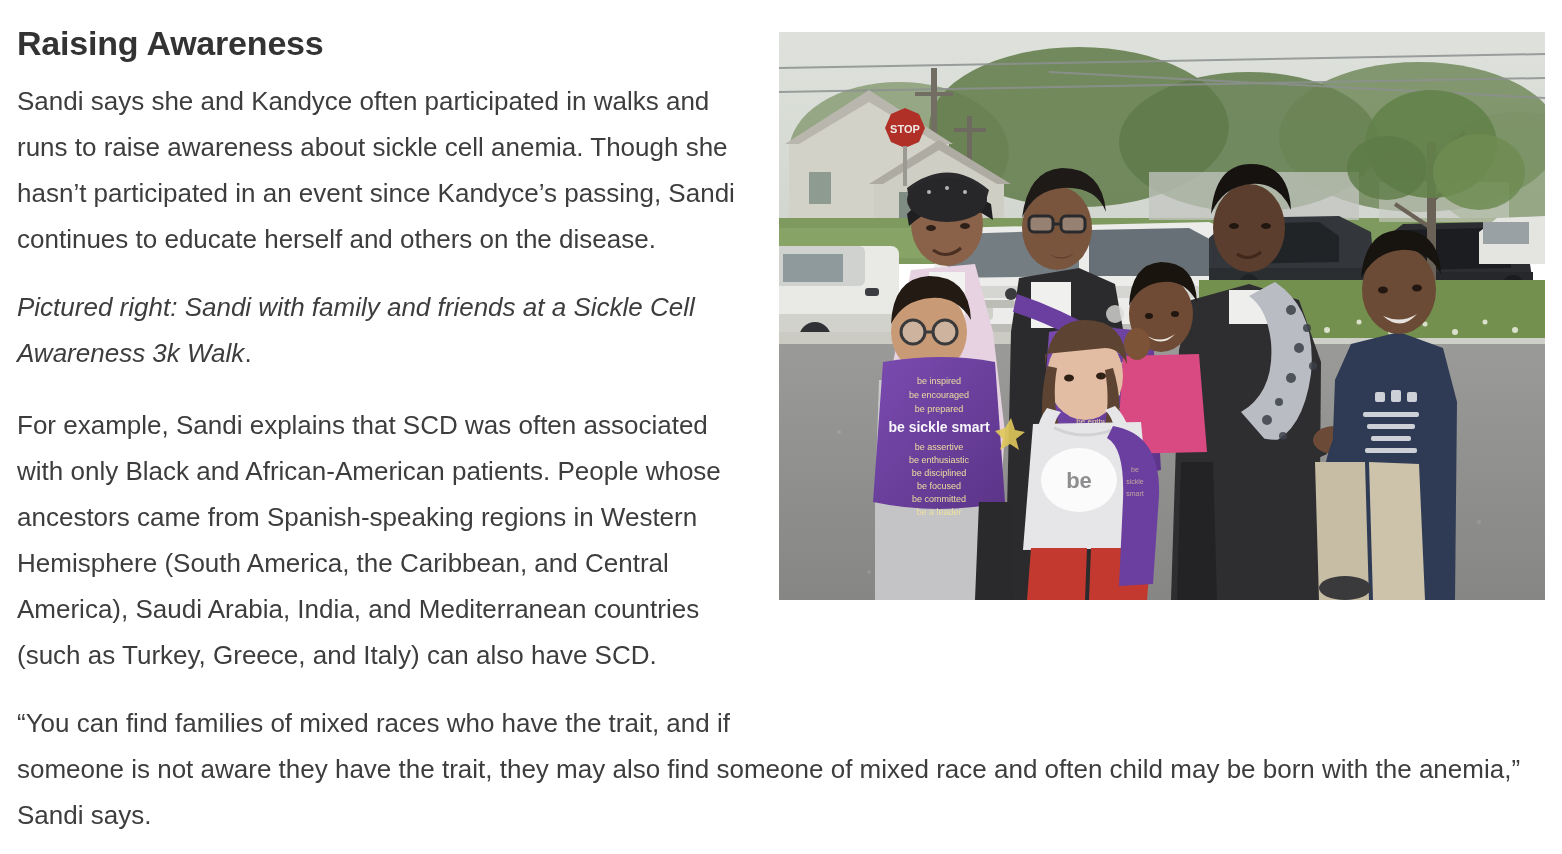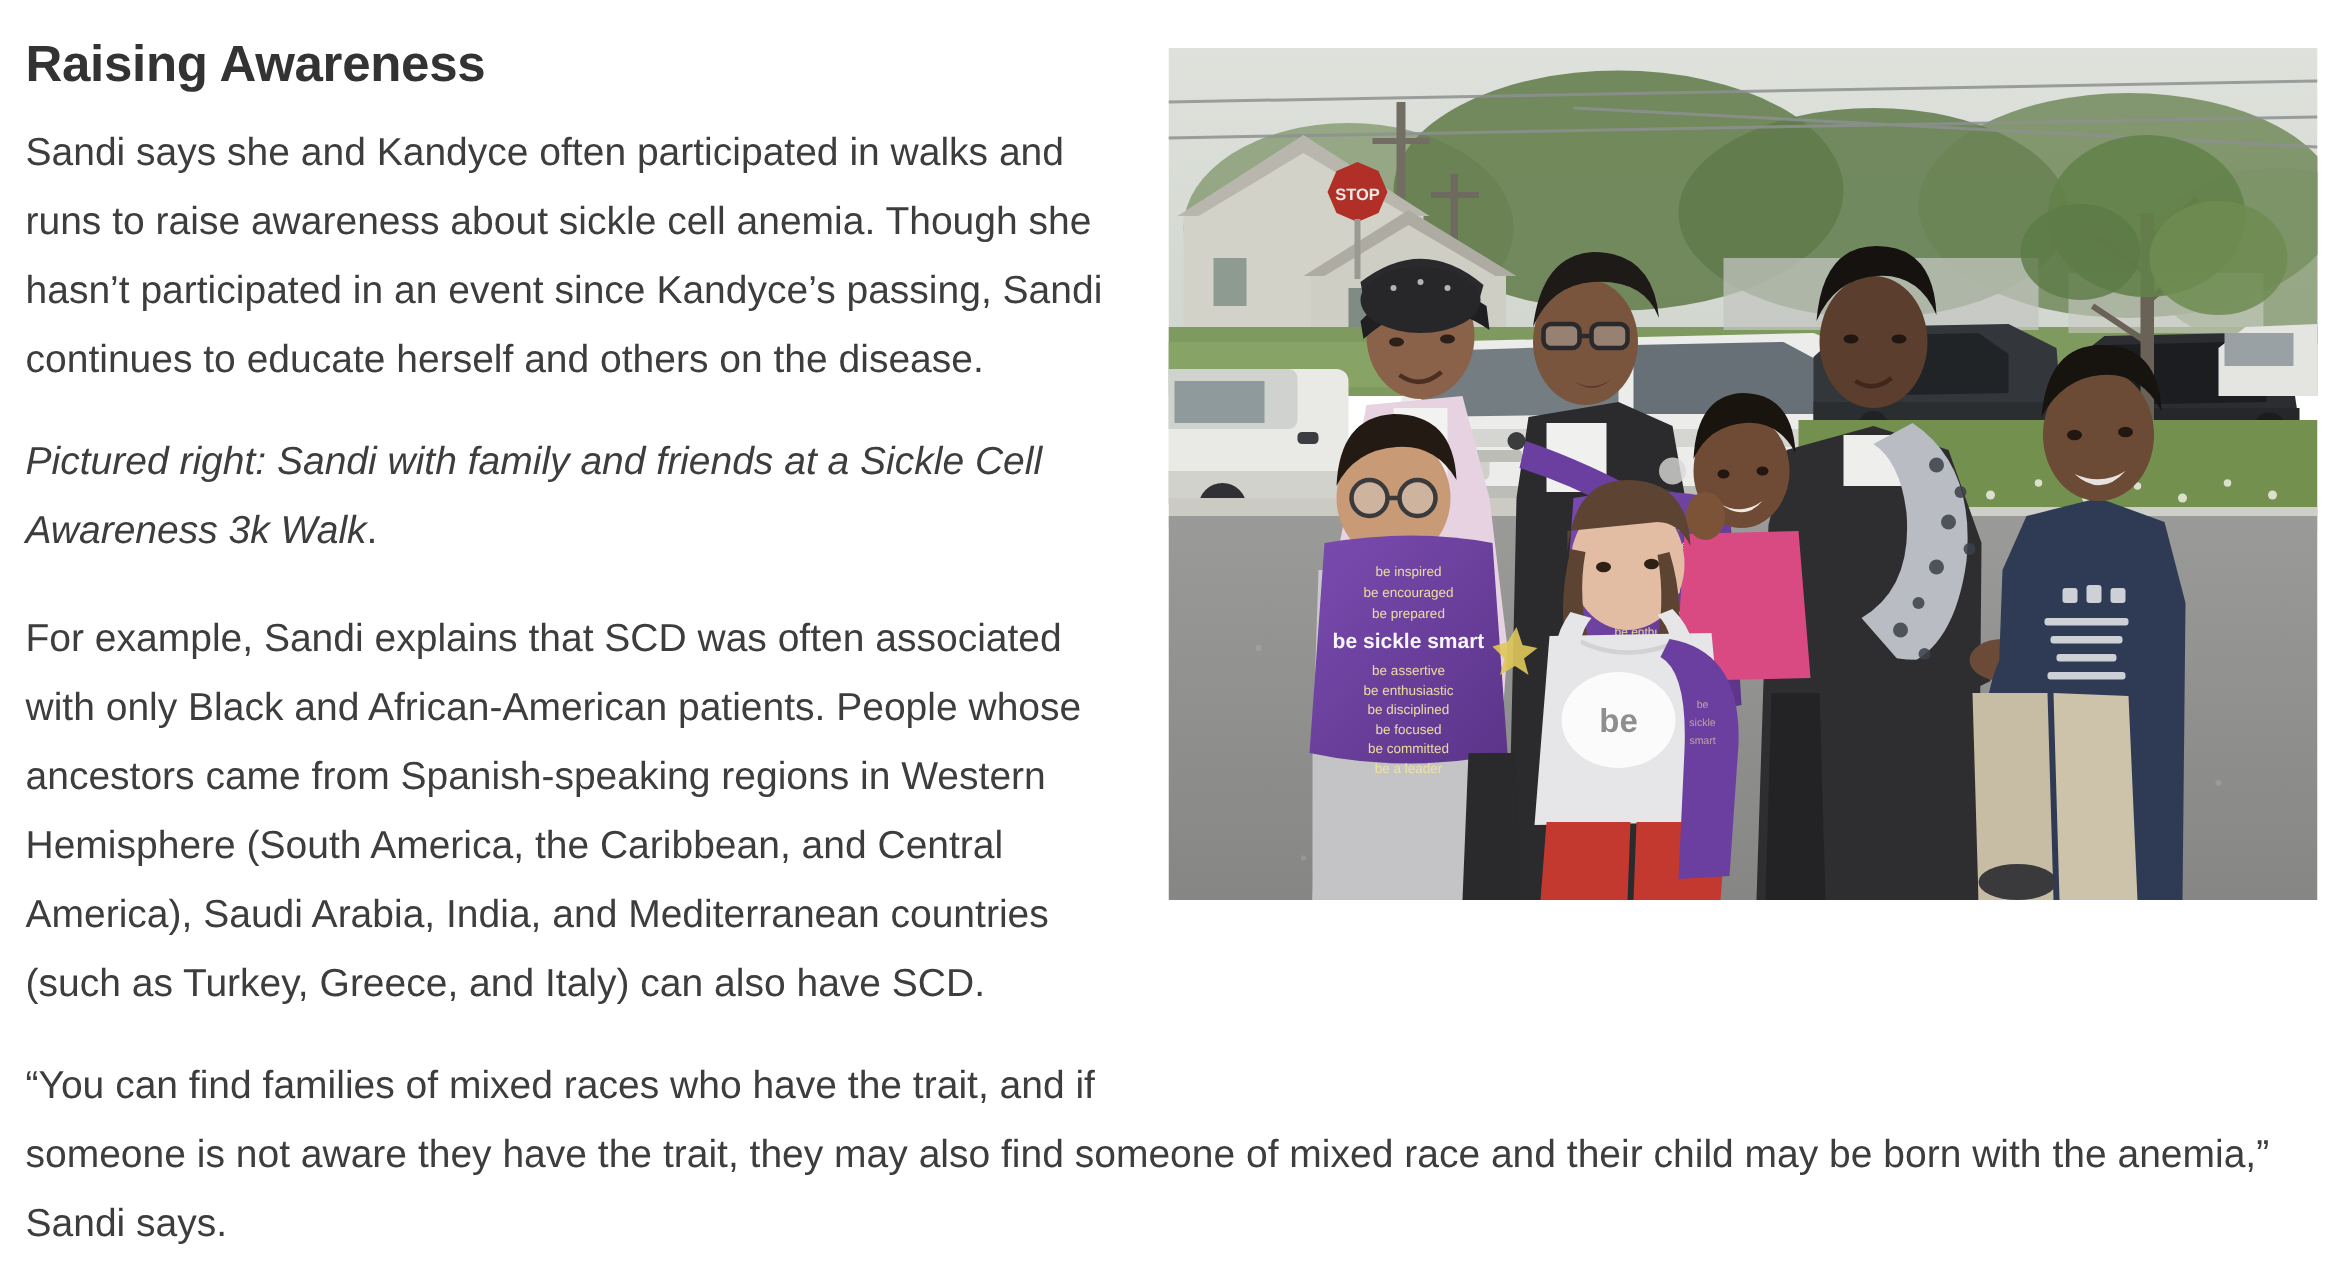--- a/index.html
+++ b/index.html
@@ -402,17 +402,17 @@
     </figure>
 
     <h2 class="headline">Raising Awareness</h2>
 
     <p class="body-para">Sandi says she and Kandyce often participated in walks and runs to raise awareness about sickle cell anemia. Though she hasn’t participated in an event since Kandyce’s passing, Sandi continues to educate herself and others on the disease.</p>
 
     <p class="caption-para"><span>Pictured right: Sandi with family and friends at a Sickle Cell Awareness 3k Walk</span><span class="tail">.</span></p>
 
     <p class="body-para">For example, Sandi explains that SCD was often associated with only Black and African-American patients. People whose ancestors came from Spanish-speaking regions in Western Hemisphere (South America, the Caribbean, and Central America), Saudi Arabia, India, and Mediterranean countries (such as Turkey, Greece, and Italy) can also have SCD.</p>
 
-    <p class="body-para">“You can find families of mixed races who have the trait, and if someone is not aware they have the trait, they may also find someone of mixed race and their child may be born with the anemia,” Sandi says.</p>
+    <p class="body-para">“You can find families of mixed races who have the trait, and if someone is not aware they have the trait, they may also find someone of mixed race and often child may be born with the anemia,” Sandi says.</p>
 
     <div class="clearer"></div>
   </div>
 </div>
 
 </body></html>

